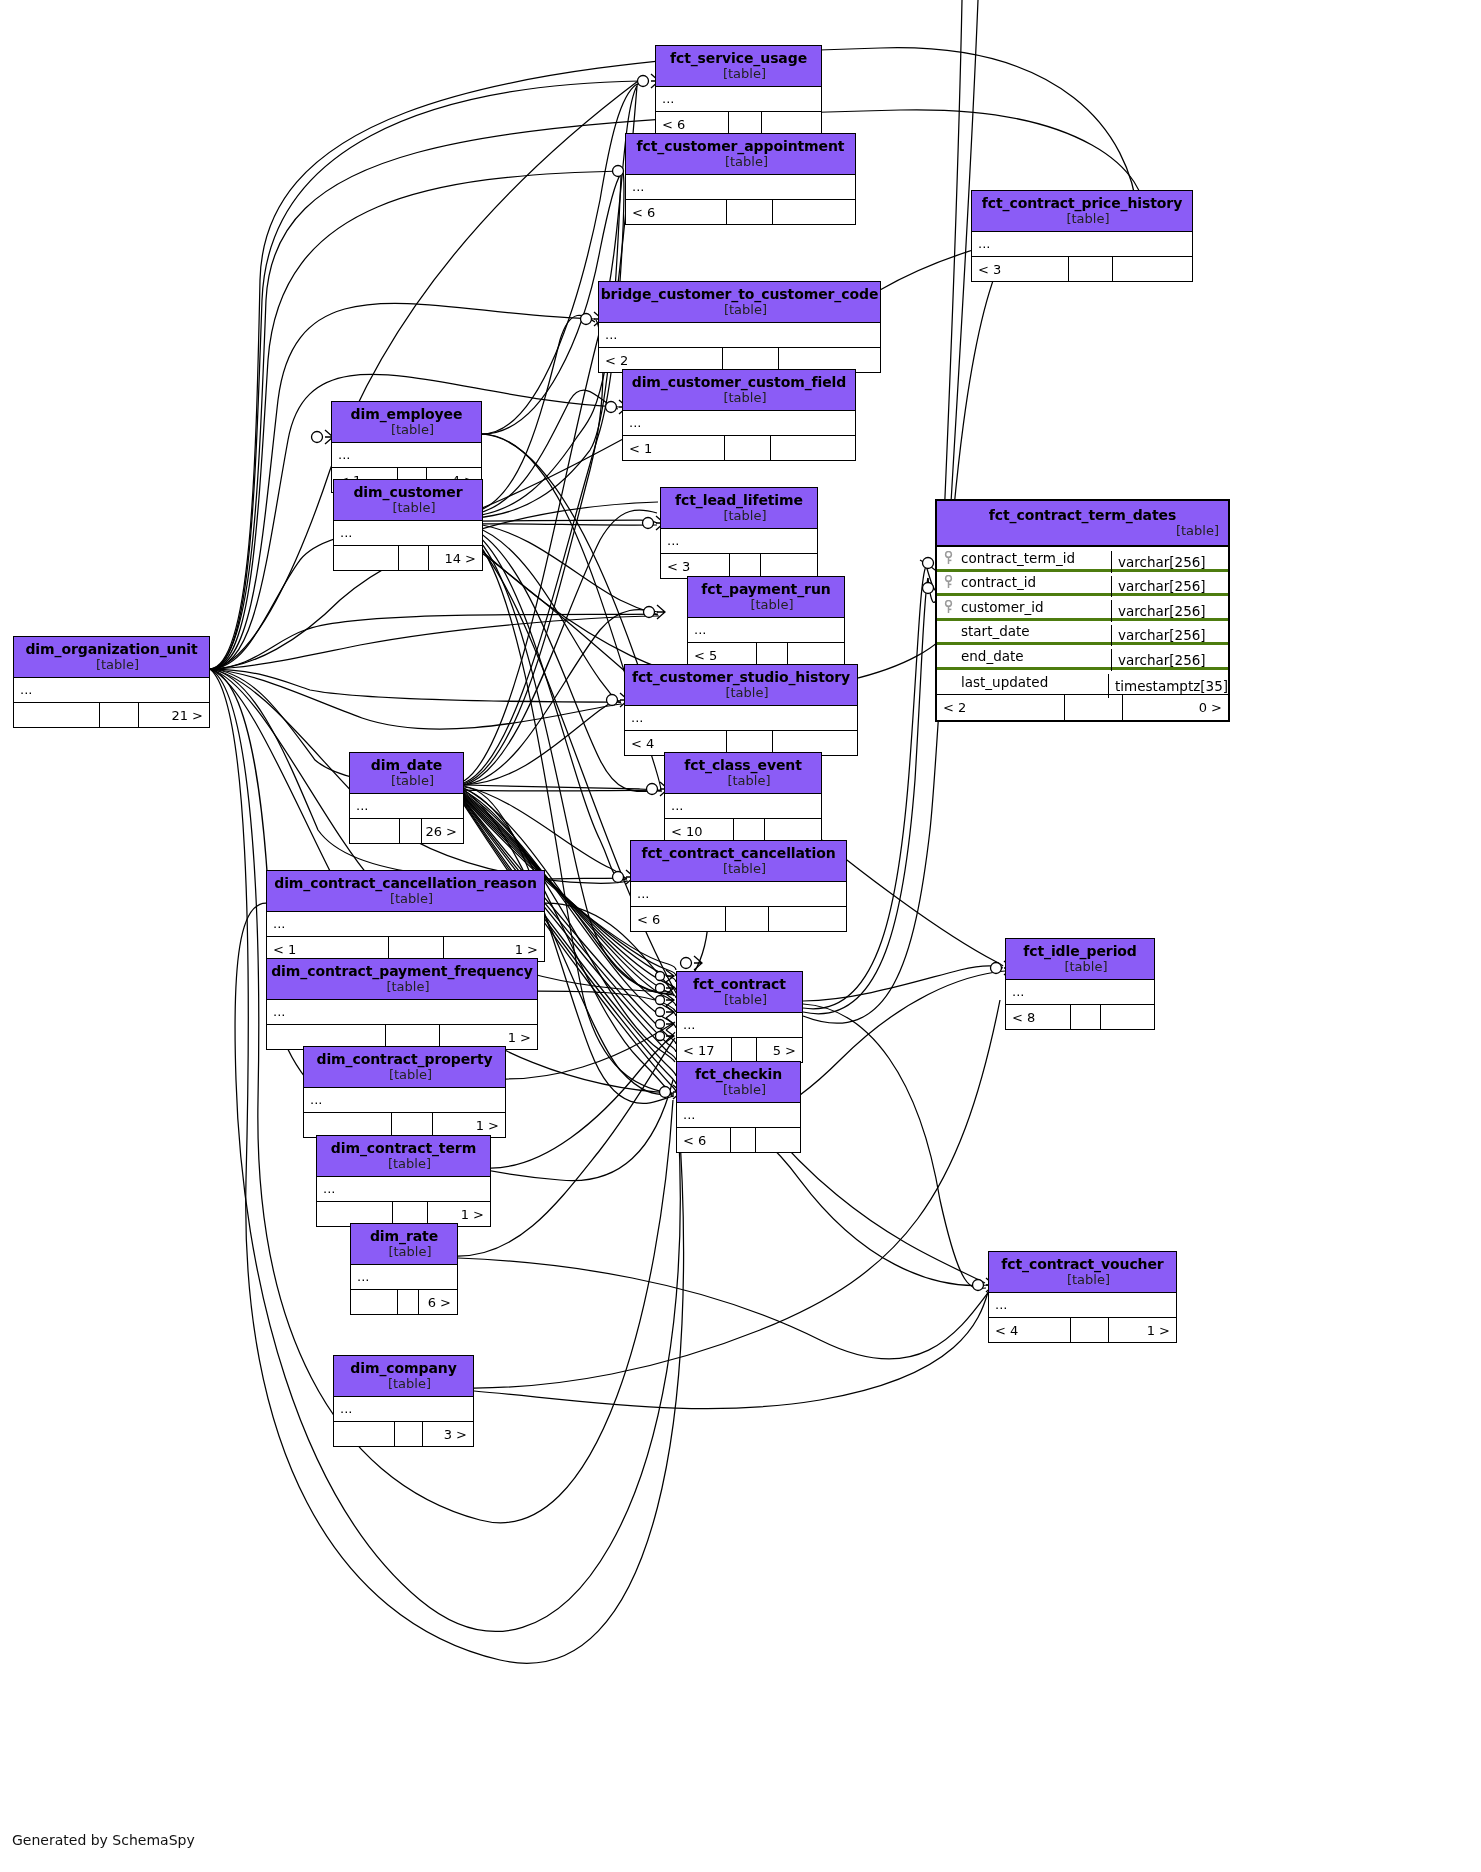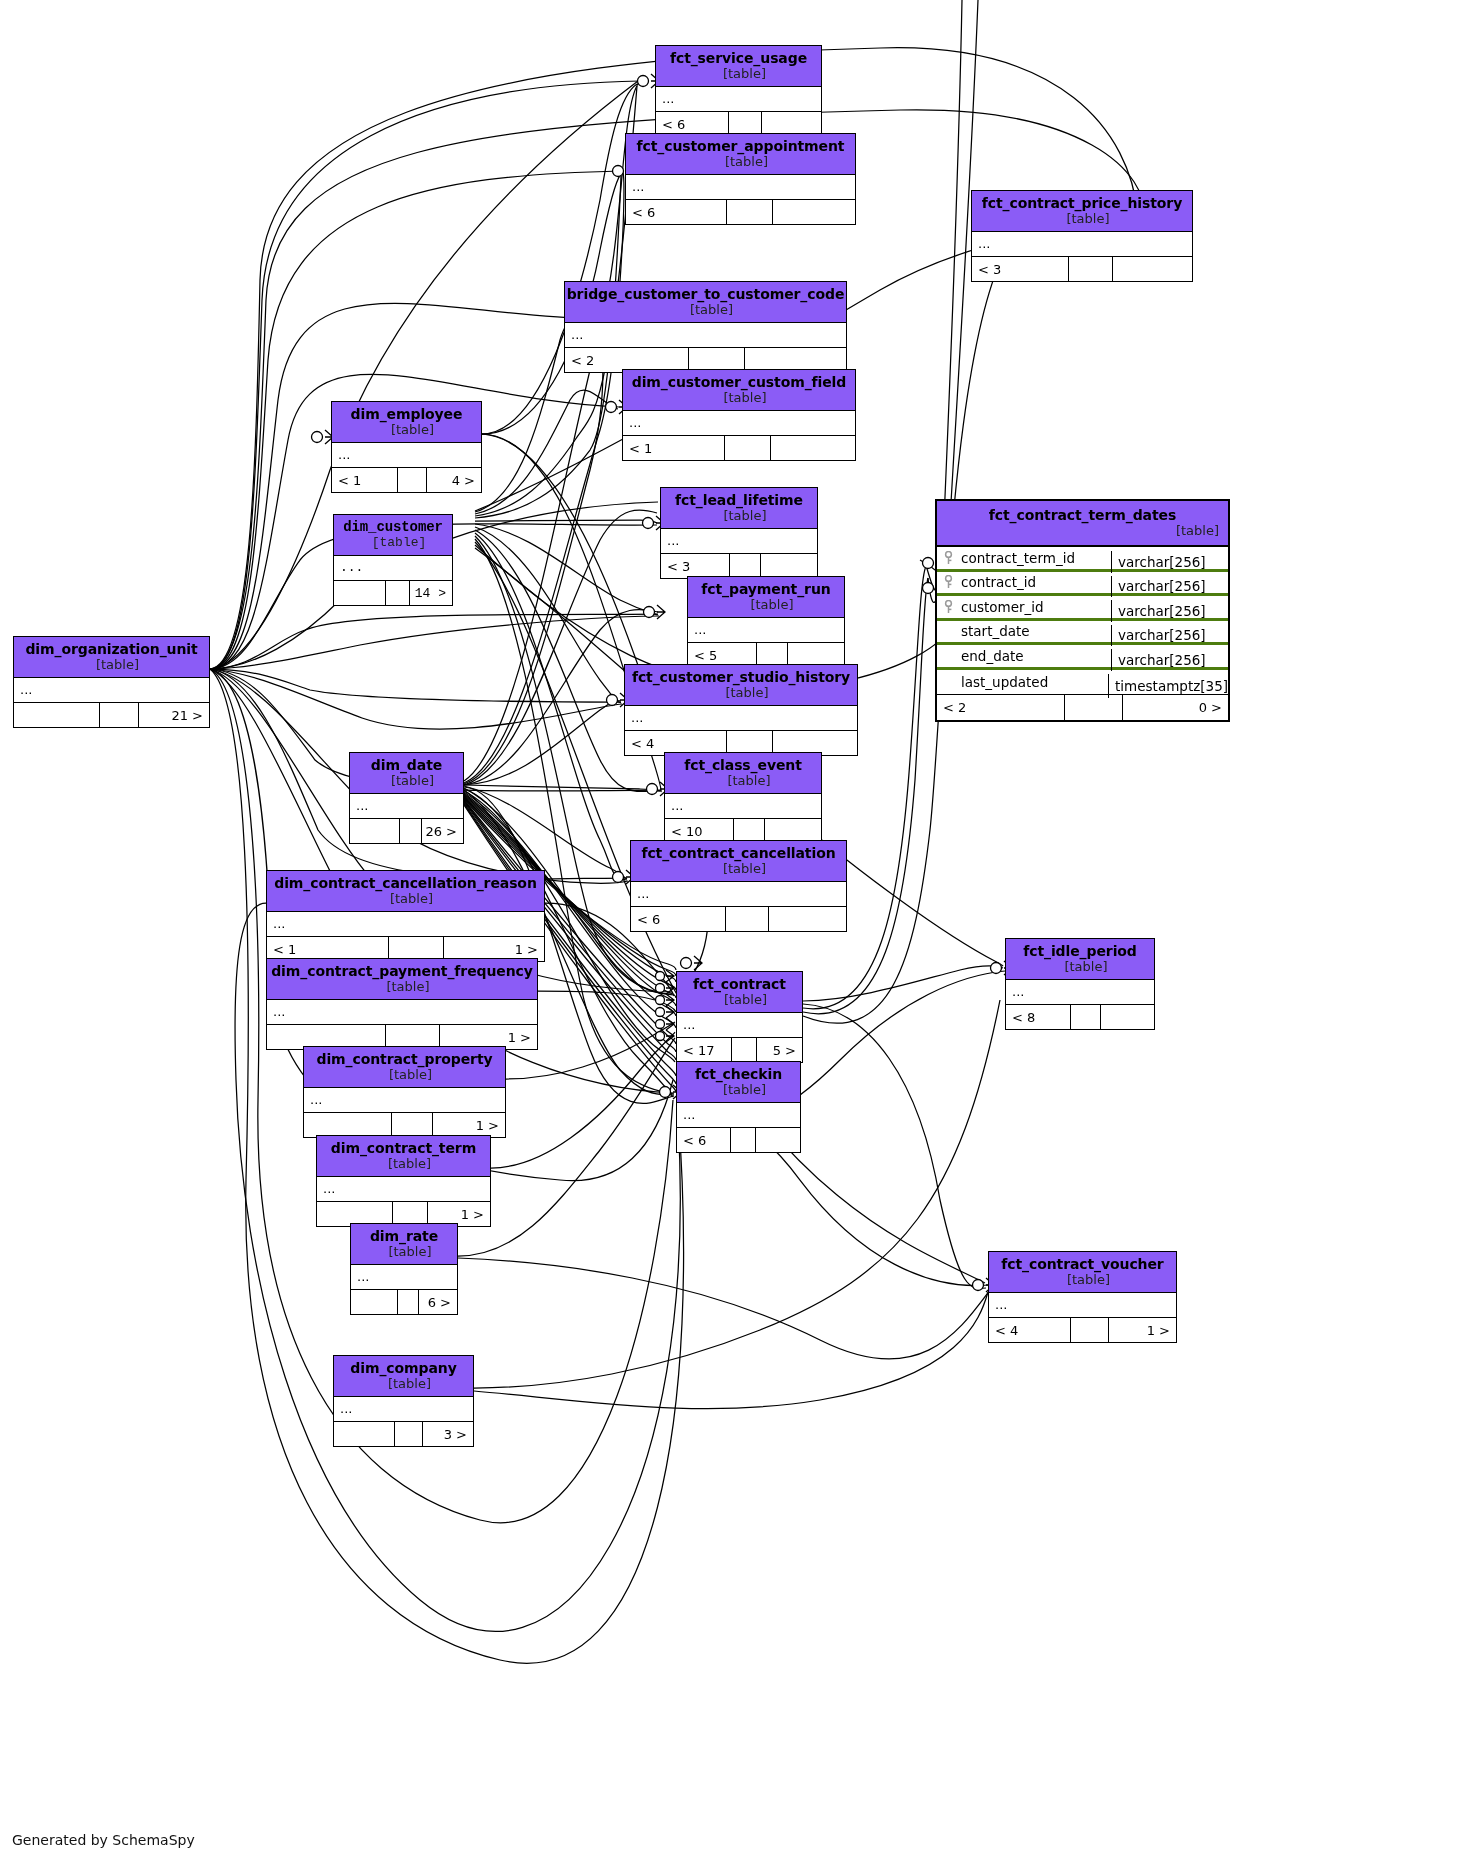--- a/index.html
+++ b/index.html
@@ -301,21 +301,21 @@
         </div>
         <div class="node-body">
           <span class="ellipsis">...</span>
         </div>
         <div class="node-foot">
           <div class="fcell c1">&lt; 3</div>
           <div class="fcell c2"></div>
           <div class="fcell c3"></div>
         </div>
       </div>
-      <div class="node" style="left: 564px; top: 281px; width: 283px;">
+      <div class="node" style="left: 598px; top: 281px; width: 283px;">
         <div class="node-title">
           <span class="tname">bridge_customer_to_customer_code</span>
           <span class="ttag">[table]</span>
         </div>
         <div class="node-body">
           <span class="ellipsis">...</span>
         </div>
         <div class="node-foot">
           <div class="fcell c1">&lt; 2</div>
           <div class="fcell c2"></div>
@@ -343,21 +343,21 @@
         </div>
         <div class="node-body">
           <span class="ellipsis">...</span>
         </div>
         <div class="node-foot">
           <div class="fcell c1">&lt; 1</div>
           <div class="fcell c2"></div>
           <div class="fcell c3">4 &gt;</div>
         </div>
       </div>
-      <div class="node" style="left: 333px; top: 514px; width: 120px; font-family: Liberation Mono, monospace;">
+      <div class="node" style="left: 333px; top: 479px; width: 150px;">
         <div class="node-title">
           <span class="tname">dim_customer</span>
           <span class="ttag">[table]</span>
         </div>
         <div class="node-body">
           <span class="ellipsis">...</span>
         </div>
         <div class="node-foot">
           <div class="fcell c1"></div>
           <div class="fcell c2"></div>

